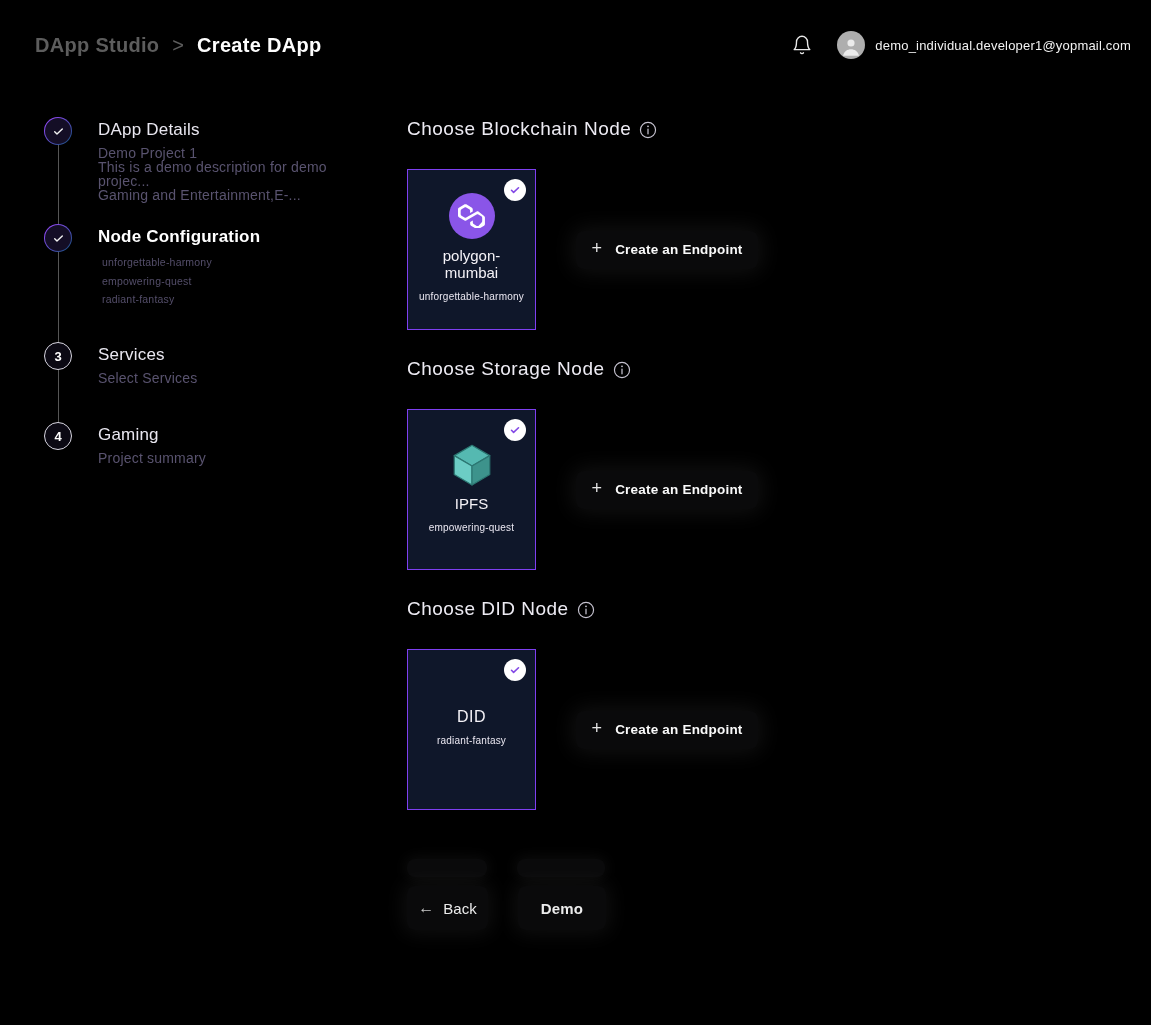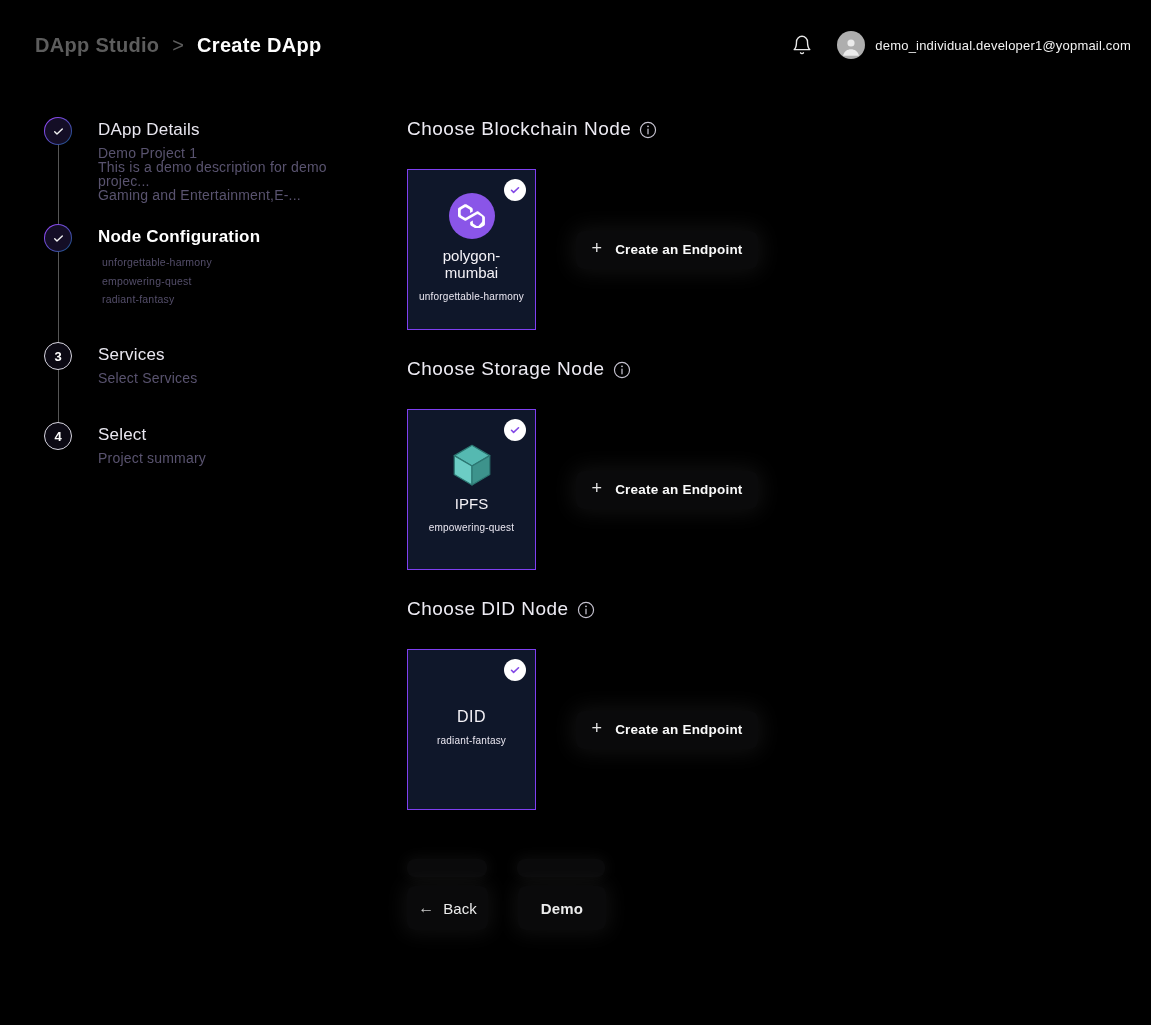--- a/index.html
+++ b/index.html
@@ -179,21 +179,21 @@
         <div>Select Services</div>
       </div>
     </div>
   </div>
 
   <div class="step step-pos-3">
     <span class="step-circle todo">
       <span class="step-num">4</span>
     </span>
     <div class="step-body">
-      <div class="step-title">Select</div>
+      <div class="step-title">Gaming</div>
       <div class="step-details">
         <div>Project summary</div>
       </div>
     </div>
   </div>
 </div>
 
 <div class="main">
 
   <div class="section">

